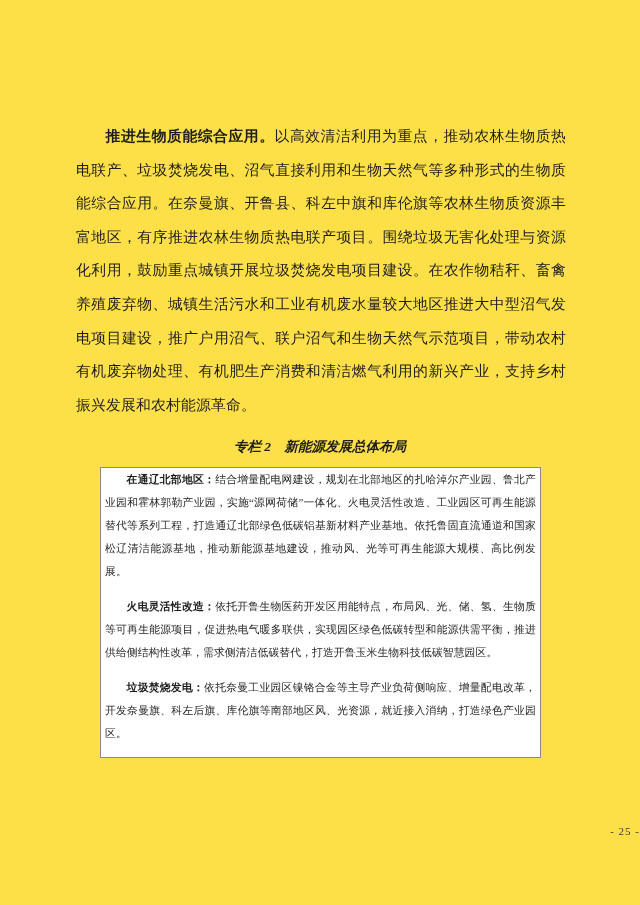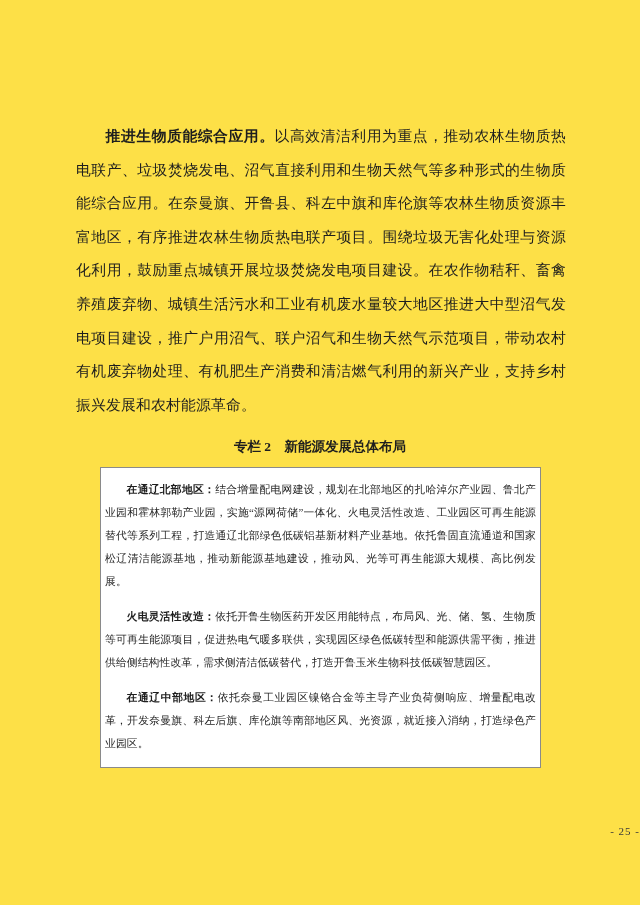--- a/index.html
+++ b/index.html
@@ -41,31 +41,32 @@
   .panel-title {
     position: absolute;
     top: 437px;
     left: 0;
     width: 640px;
     margin: 0;
     text-align: center;
     font-size: 13.5px;
     font-weight: 700;
     line-height: 20px;
+    font-style: italic;
   }
   
   .panel {
     position: absolute;
     top: 467px;
     left: 100px;
     width: 441px;
     box-sizing: border-box;
     border: 1px solid #8a8a8a;
     background: #ffffff;
-    padding: 10px 4px 12px 4px;
+    padding: 0 4px 12px 4px;
   }
   .panel p {
     margin: 0;
     font-size: 10.8px;
     line-height: 23px;
     text-align: justify;
     text-justify: inter-ideograph;
     text-indent: 2em;
     letter-spacing: 0.1px;
   }
@@ -92,18 +93,18 @@
 
 <div class="page">
 
   <p class="main-para"><strong>推进生物质能综合应用。</strong><span>以高效清洁利用为重点，推动农林生物质热电联产、垃圾焚烧发电、沼气直接利用和生物天然气等多种形式的生物质能综合应用。在奈曼旗、开鲁县、科左中旗和库伦旗等农林生物质资源丰富地区，有序推进农林生物质热电联产项目。围绕垃圾无害化处理与资源化利用，鼓励重点城镇开展垃圾焚烧发电项目建设。在农作物秸秆、畜禽养殖废弃物、城镇生活污水和工业有机废水量较大地区推进大中型沼气发电项目建设，推广户用沼气、联户沼气和生物天然气示范项目，带动农村有机废弃物处理、有机肥生产消费和清洁燃气利用的新兴产业，支持乡村振兴发展和农村能源革命。</span></p>
 
   <h3 class="panel-title">专栏 2　新能源发展总体布局</h3>
 
   <div class="panel">
     <p><strong>在通辽北部地区：</strong><span>结合增量配电网建设，规划在北部地区的扎哈淖尔产业园、鲁北产业园和霍林郭勒产业园，实施“源网荷储”一体化、火电灵活性改造、工业园区可再生能源替代等系列工程，打造通辽北部绿色低碳铝基新材料产业基地。依托鲁固直流通道和国家松辽清洁能源基地，推动新能源基地建设，推动风、光等可再生能源大规模、高比例发展。</span></p>
     <p><strong>火电灵活性改造：</strong><span>依托开鲁生物医药开发区用能特点，布局风、光、储、氢、生物质等可再生能源项目，促进热电气暖多联供，实现园区绿色低碳转型和能源供需平衡，推进供给侧结构性改革，需求侧清洁低碳替代，打造开鲁玉米生物科技低碳智慧园区。</span></p>
-    <p><strong>在通辽中部地区：</strong><span>依托奈曼工业园区镍铬合金等主导产业负荷侧响应、增量配电改革，开发奈曼旗、科左后旗、库伦旗等南部地区风、光资源，就近接入消纳，打造绿色产业园区。</span></p>
+    <p><strong>垃圾焚烧发电：</strong><span>依托奈曼工业园区镍铬合金等主导产业负荷侧响应、增量配电改革，开发奈曼旗、科左后旗、库伦旗等南部地区风、光资源，就近接入消纳，打造绿色产业园区。</span></p>
   </div>
 
   <div class="page-number">- 25 -</div>
 
 </div>
 
 </body></html>

